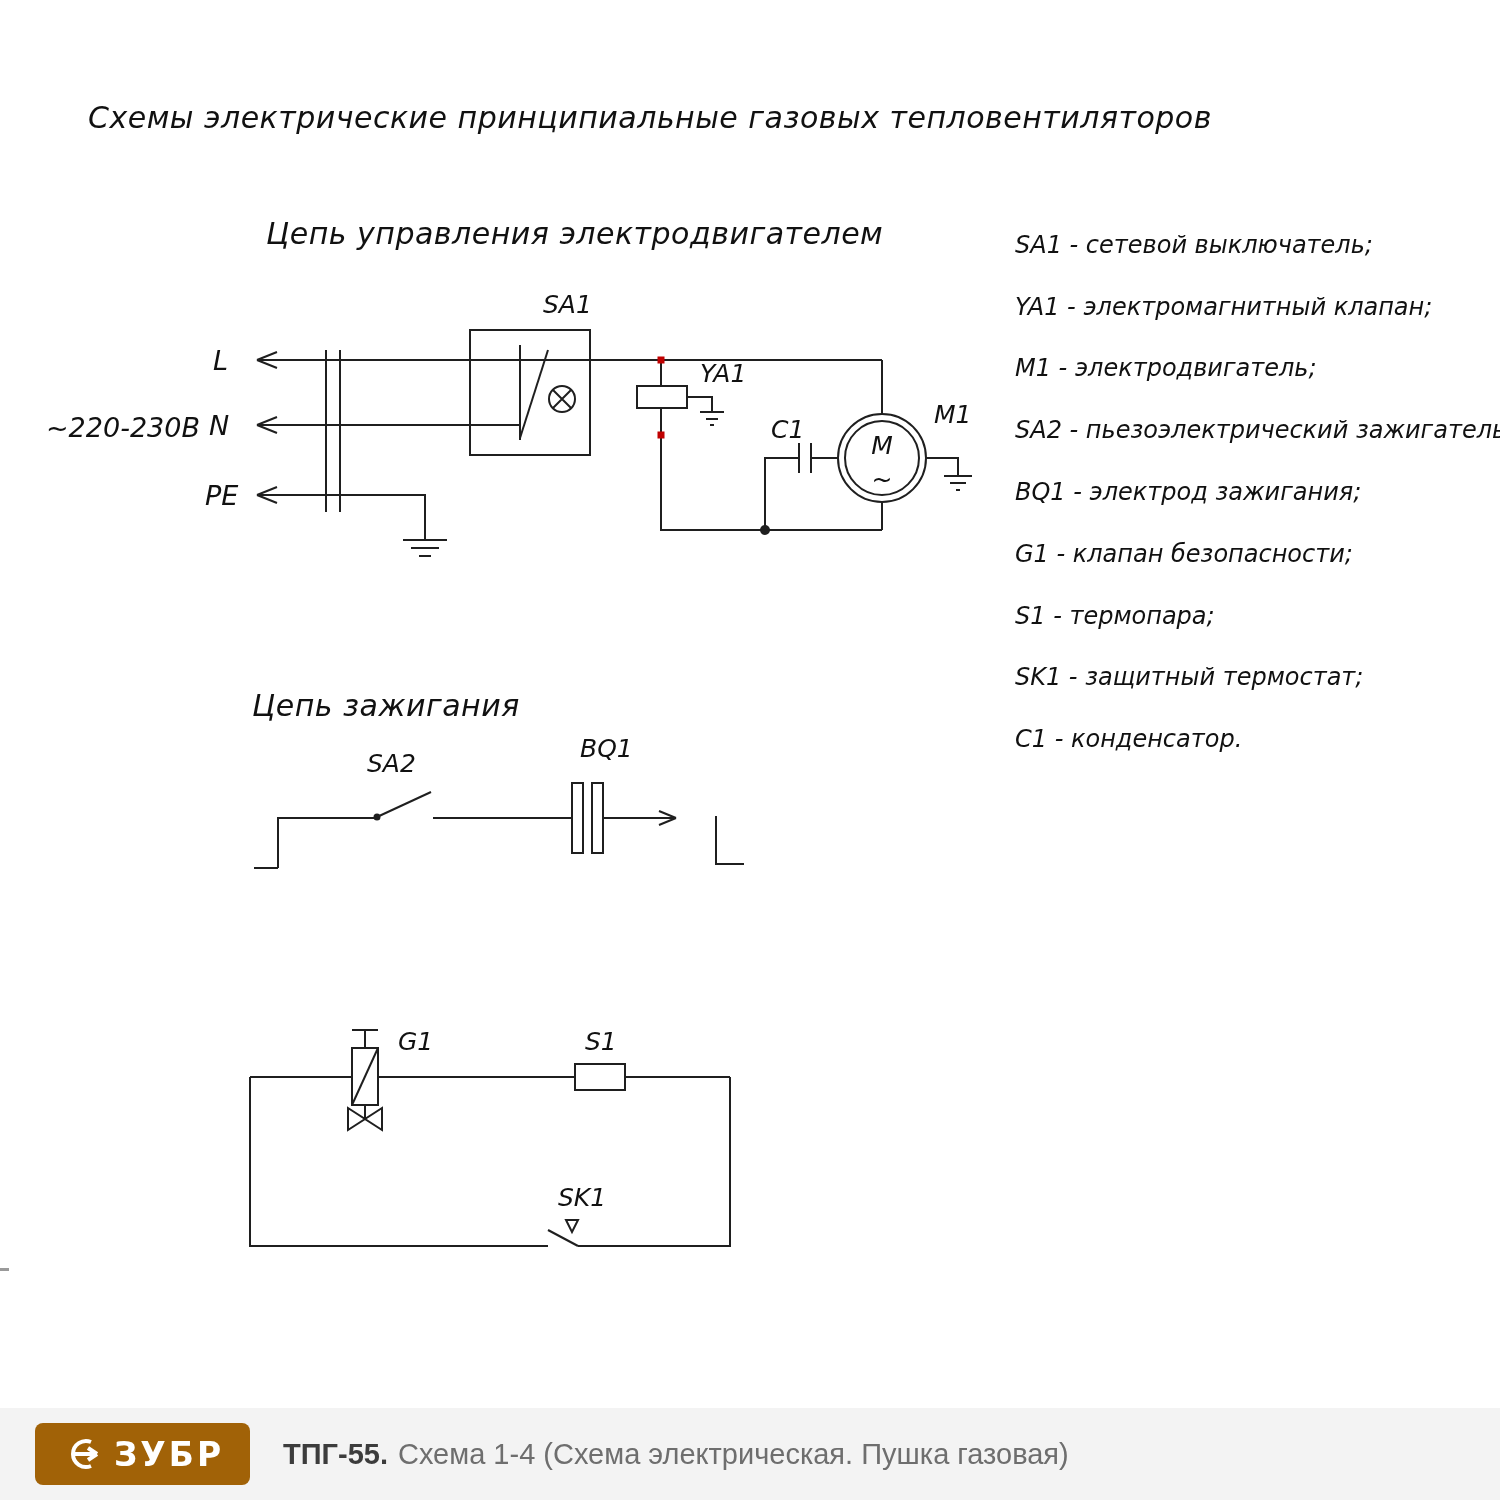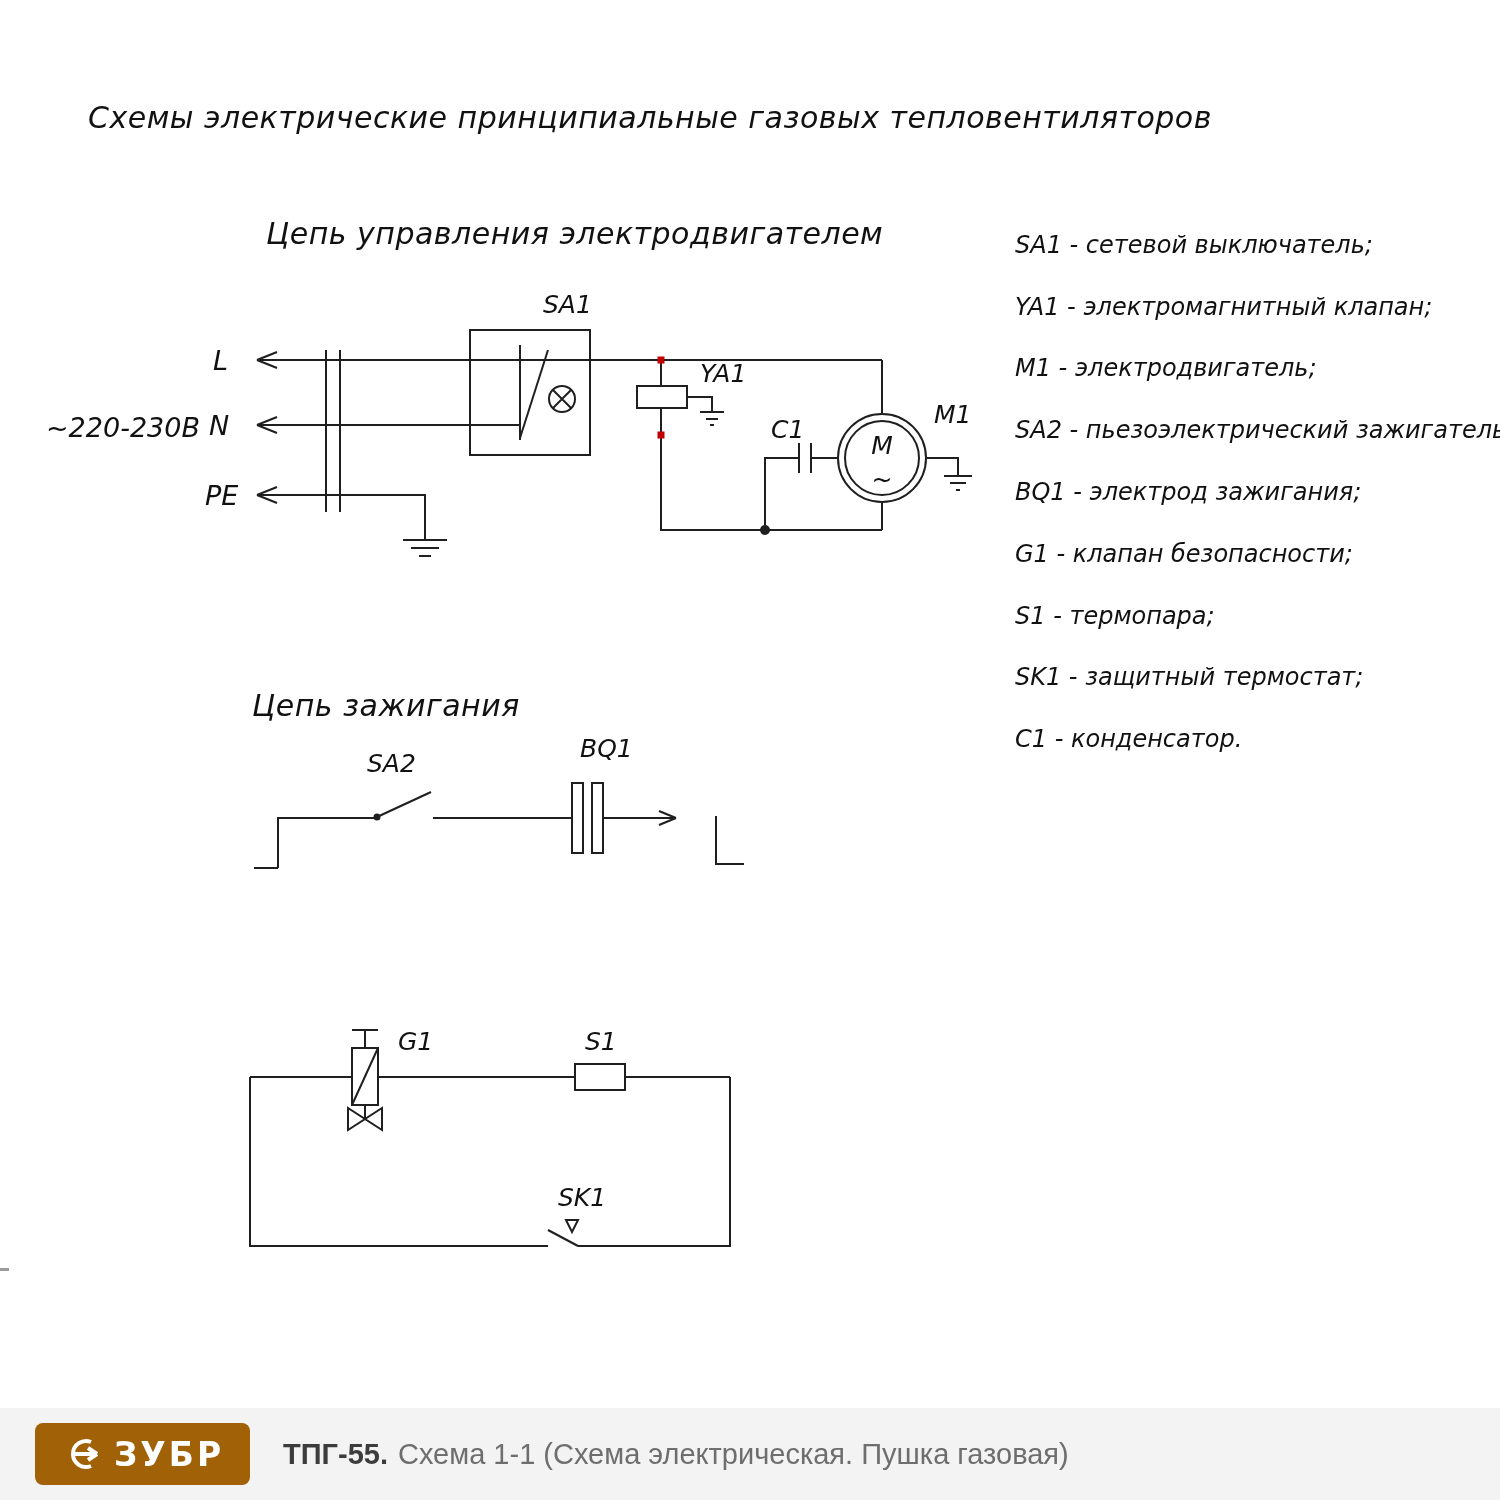--- a/index.html
+++ b/index.html
@@ -173,17 +173,17 @@
   <div class="footer">
     <div class="logo">
       <svg width="44" height="44" viewBox="0 0 44 44">
         <path d="M30,10 A13,13 0 1 0 30,34" stroke="#ffffff" stroke-width="4" fill="none"></path>
         <path d="M12,22 H36 M36,22 l-9,-6 M36,22 l-9,6" stroke="#ffffff" stroke-width="4" fill="none"></path>
       </svg>
       <span class="logo-text">ЗУБР</span>
     </div>
     <div class="caption">
       <span class="model">ТПГ-55.</span>
-      <span class="desc">Схема 1-1 (Схема электрическая. Пушка газовая)</span>
+      <span class="desc">Схема 1-4 (Схема электрическая. Пушка газовая)</span>
     </div>
   </div>
 
 </div>
 
 </body></html>

